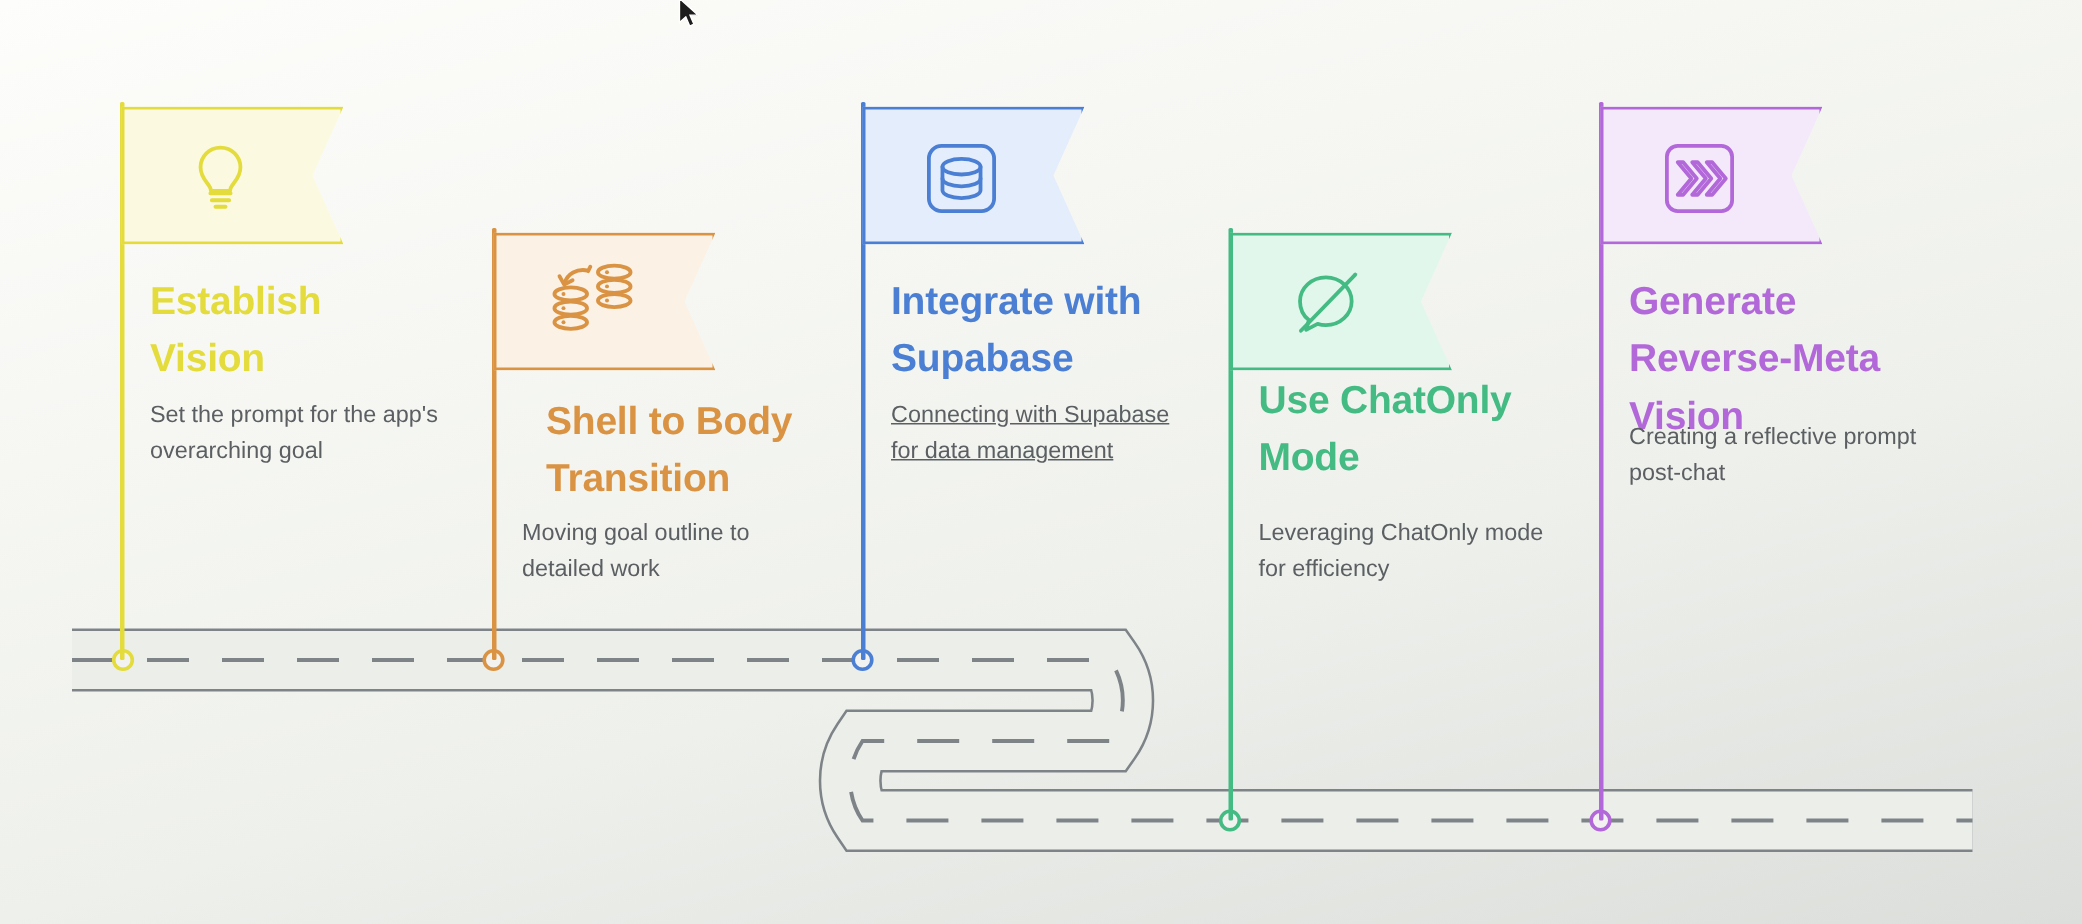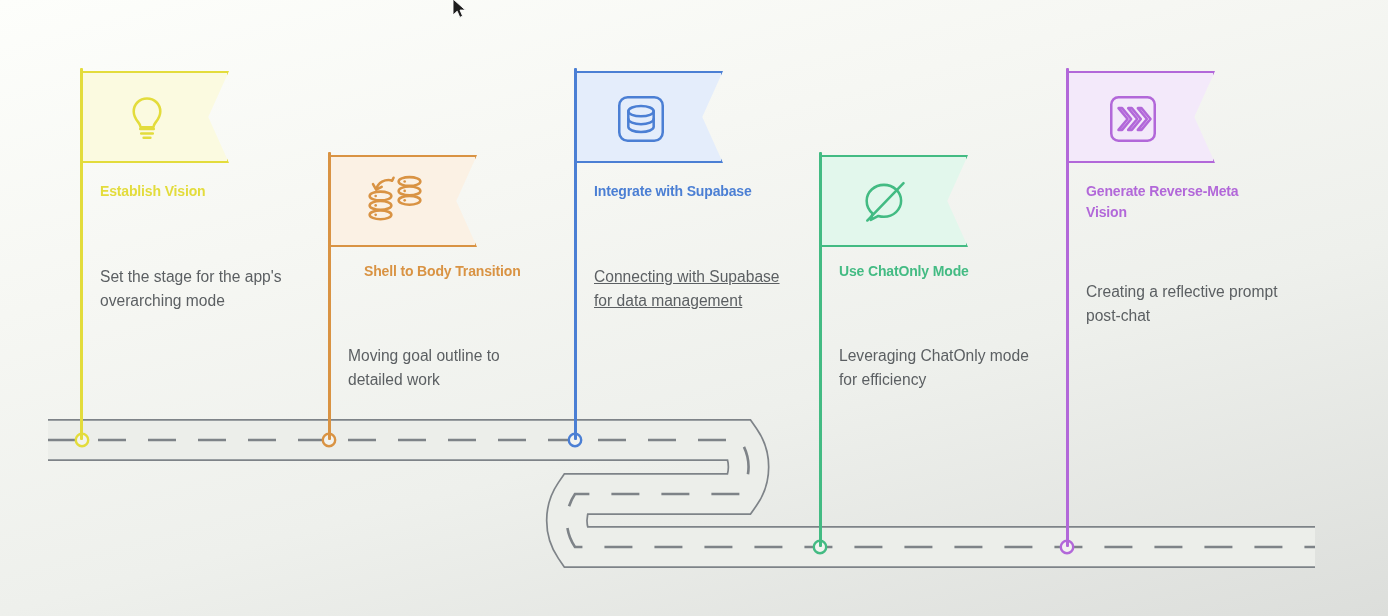--- a/index.html
+++ b/index.html
@@ -34,21 +34,21 @@
   }
   .flag-icon {
     position: absolute;
     left: 0; top: 0;
     width: 128px; height: 92px;
     display: flex; align-items: center; justify-content: center;
   }
   .m-title {
     position: absolute;
     font-weight: bold;
-    font-size: 14px;
+    font-size: 26px;
     line-height: 1.48;
     letter-spacing: -0.15px;
     left: 20px;
     width: 188px;
   }
   .m-desc {
     position: absolute;
     font-size: 15.6px;
     line-height: 1.56;
     color: #5b5f62;
@@ -95,21 +95,21 @@
         <div class="pole" style="top: 68px; height: 372px; background: rgb(227, 220, 60);"></div>
         <div class="flag" style="top: 71px; background: rgb(251, 250, 224); border-color: rgb(227, 220, 60);">
           <div class="flag-icon">
             <svg width="58" height="58" viewBox="0 0 48 48" fill="none" stroke="#e3dc3c" stroke-width="2.1" stroke-linecap="round" stroke-linejoin="round">
               <path d="M24 7c-6.2 0-11 4.8-11 10.8 0 4 2 6.7 3.7 8.8 1.2 1.5 2 2.6 2 4.2h10.6c0-1.6.8-2.7 2-4.2C33 24.5 35 21.8 35 17.8 35 11.8 30.2 7 24 7Z"></path>
                <path d="M18.4 32.2h11.2M19.2 36h9.6M21.2 39.6h5.6"></path>
             </svg>
           </div>
         </div>
         <div class="m-title" style="top: 181px; color: rgb(227, 220, 60);">Establish Vision</div>
-        <div class="m-desc" style="top: 265px;">Set the stage for the app's overarching mode</div>
+        <div class="m-desc" style="top: 265px;">Set the prompt for the app's overarching goal</div>
       </div>
       <div class="milestone" style="left: 328px; top: 0px;">
         <div class="pole" style="top: 152px; height: 288px; background: rgb(217, 147, 67);"></div>
         <div class="flag" style="top: 155px; background: rgb(251, 241, 228); border-color: rgb(217, 147, 67);">
           <div class="flag-icon">
             <svg width="58" height="58" viewBox="0 0 48 48" fill="none" stroke="#d99343" stroke-width="2.1" stroke-linecap="round" stroke-linejoin="round">
               <g transform="translate(2,14)">
                  <ellipse cx="10" cy="4.2" rx="9" ry="3.6"></ellipse>
                  <ellipse cx="10" cy="12" rx="9" ry="3.6"></ellipse>
                  <ellipse cx="10" cy="19.8" rx="9" ry="3.6"></ellipse>
@@ -152,21 +152,21 @@
       <div class="milestone" style="left: 819px; top: 0px;">
         <div class="pole" style="top: 152px; height: 395px; background: rgb(67, 187, 131);"></div>
         <div class="flag" style="top: 155px; background: rgb(226, 247, 236); border-color: rgb(67, 187, 131);">
           <div class="flag-icon">
             <svg width="58" height="58" viewBox="0 0 48 48" fill="none" stroke="#43bb83" stroke-width="2.1" stroke-linecap="round" stroke-linejoin="round">
               <path d="M36.5 22.2c0 7.3-6.4 13.2-14.2 13.2-1.6 0-3.2-.25-4.6-.7l-6.3 3.3 1.5-5.4C9.8 30.2 8 26.4 8 22.2 8 14.9 14.4 9 22.3 9S36.5 14.9 36.5 22.2Z"></path>
                <path d="M38.5 7.5 8.5 38.5"></path>
             </svg>
           </div>
         </div>
-        <div class="m-title" style="top: 261px; color: rgb(67, 187, 131);">Use ChatOnly Mode</div>
+        <div class="m-title" style="top: 247px; color: rgb(67, 187, 131);">Use ChatOnly Mode</div>
         <div class="m-desc" style="top: 344px;">Leveraging ChatOnly mode for efficiency</div>
       </div>
       <div class="milestone" style="left: 1066px; top: 0px;">
         <div class="pole" style="top: 68px; height: 479px; background: rgb(178, 104, 217);"></div>
         <div class="flag" style="top: 71px; background: rgb(243, 233, 250); border-color: rgb(178, 104, 217);">
           <div class="flag-icon">
             <svg width="58" height="58" viewBox="0 0 48 48" fill="none" stroke="#b268d9" stroke-width="2.1" stroke-linecap="round" stroke-linejoin="round">
               <rect x="6" y="6" width="36" height="36" rx="6"></rect>
                <path d="M15 15 22.5 24 15 33 12 33 19.5 24 12 15Z" stroke-linejoin="round"></path>
                <path d="M23 15 30.5 24 23 33 20 33 27.5 24 20 15Z" stroke-linejoin="round"></path>

